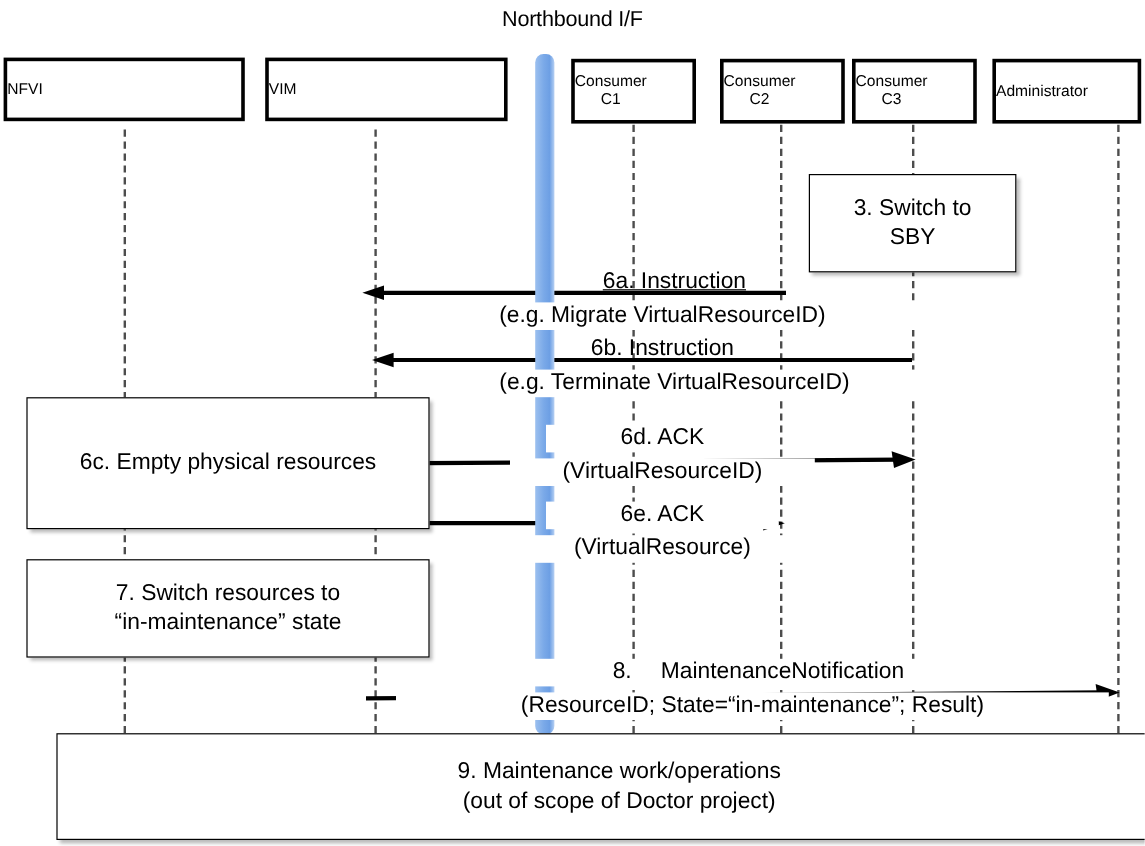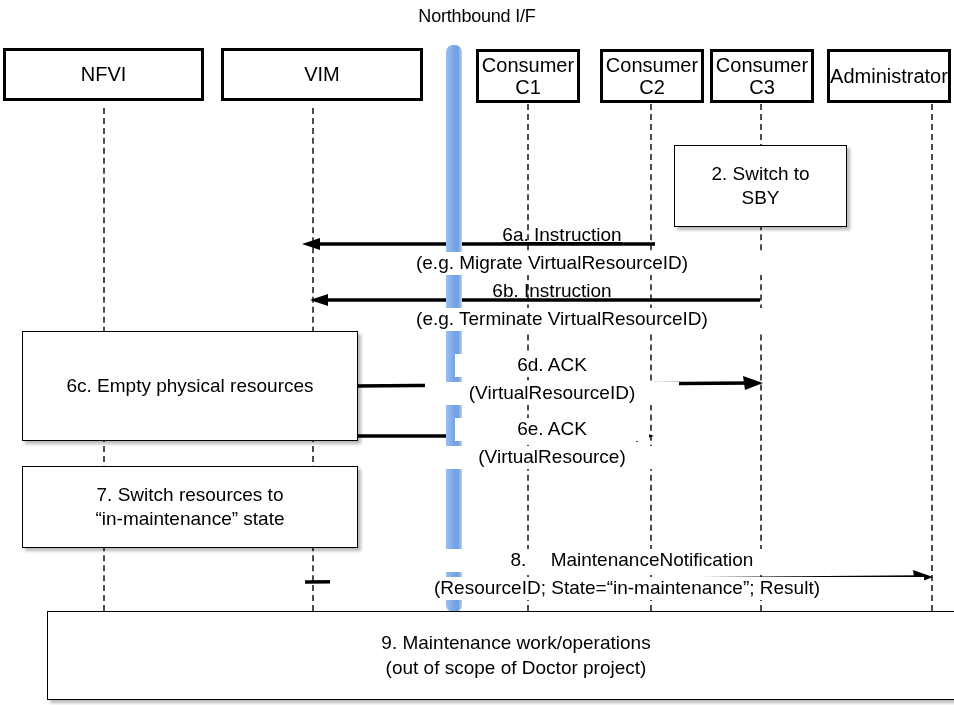--- a/index.html
+++ b/index.html
@@ -32,23 +32,22 @@
   }
 
   
   .actor-box {
     position: absolute;
     box-sizing: border-box;
     border: 3px solid #000000;
     background: #ffffff;
     display: flex;
     align-items: center;
-    justify-content: center;
-    text-align: center;
-    font-size: 20px;
+    text-align: center;
+    font-size: 13px;
     line-height: 1.12;
     z-index: 6;
   }
   .actor-box .actor-label { white-space: pre-line; }
 
   
   .lifeline {
     position: absolute;
     width: 0;
     border-left: 2px dashed #4d4d4d;
@@ -132,21 +131,21 @@
   </div>
   <div class="actor-box" style="left:710px; top:49px; width:104px; height:54px;">
     <span class="actor-label">Consumer
 C3</span>
   </div>
   <div class="actor-box" style="left:827px; top:49px; width:124px; height:54px;">
     <span class="actor-label">Administrator</span>
   </div>
 
   <div class="note-box" style="left:674px; top:145px; width:173px; height:82px;">
-    <span class="note-label">2. Switch to
+    <span class="note-label">3. Switch to
 SBY</span>
   </div>
 
   <div class="msg-arrow" style="left:300px; top:238px; width:360px; height:12px;">
     <svg width="360" height="12" viewBox="0 0 360 12">
       <line x1="355" y1="6" x2="14" y2="6" stroke="#000000" stroke-width="3.5"></line>
       <polygon points="2,6 20,0 20,12" fill="#000000"></polygon>
     </svg>
   </div>
   <div class="msg-label no-bg" style="left:420px; top:224px; width:280px;text-decoration:underline;">

